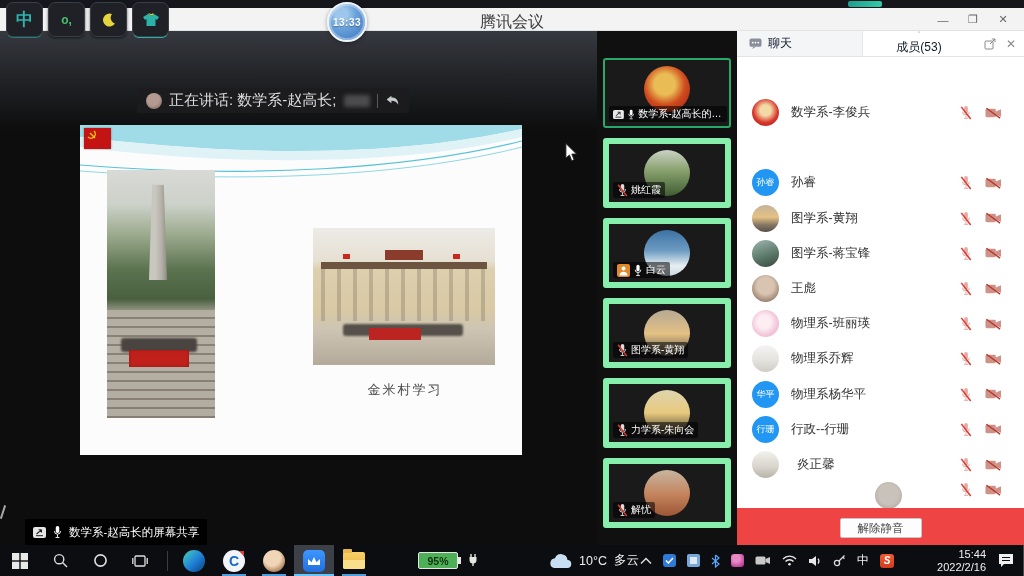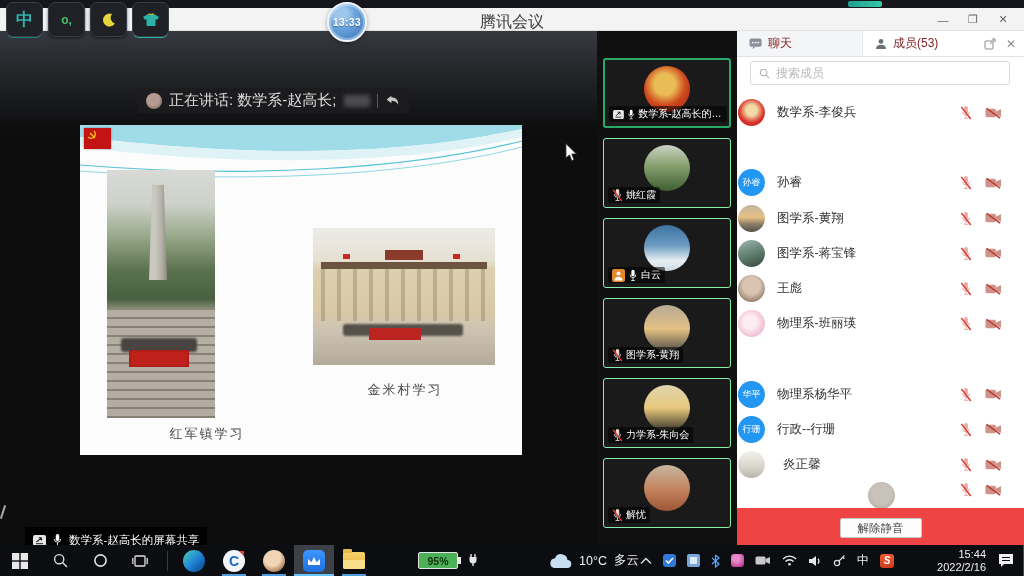--- a/index.html
+++ b/index.html
@@ -71,49 +71,49 @@
   .crowd2 { position:absolute; left:30px; top:96px; width:120px; height:12px; border-radius:3px;
     background:#55504a; filter:blur(1px); }
   .banner2 { position:absolute; left:56px; top:100px; width:52px; height:12px; background:#bb2420; }
   .flagdot { position:absolute; width:7px; height:5px; background:#c8281e; }
   .caption { position:absolute; font-size:13px; color:#4a4a4a; letter-spacing:2px; }
   .cap1 { left:52px; top:300px; width:150px; text-align:center; }
   .cap2 { left:255px; top:256px; width:140px; text-align:center; }
 
   .cursor { position:absolute; left:565px; top:112px; z-index:9; }
   .share-label { position:absolute; left:25px; top:488px; height:26px; display:flex; align-items:center;
-    gap:6px; padding:0 8px; background:#000; z-index:6;margin-top:8px; }
+    gap:6px; padding:0 8px; background:#000; z-index:6; }
   .share-label span { font-size:11.5px; color:#fff; white-space:nowrap; }
   .edge-slash { position:absolute; left:2px; top:474px; width:2px; height:14px; background:#cfcfcf;
     transform:rotate(18deg); opacity:.8; }
 
   
   .thumbs { position:absolute; left:597px; top:31px; width:140px; height:514px; background:#101010; }
   .thumb { position:absolute; left:6px; width:128px; height:70px; background:#1a1a1a;
-    border:1px solid #86efac; border-radius:3px; }
+    border:6px solid #86efac; border-radius:3px; }
   .thumb.active { border:2px solid #28a969; }
   .t-avatar { position:absolute; left:50%; top:6px; transform:translateX(-50%); width:46px; height:46px; border-radius:50%; }
   .t-label { position:absolute; left:4px; bottom:4px; max-width:118px; display:flex; align-items:center;
     gap:3px; padding:1px 4px; background:rgba(0,0,0,.55); border-radius:2px; }
   .t-label span { font-size:10px; color:#fff; white-space:nowrap; overflow:hidden; text-overflow:ellipsis; max-width:92px; }
 
   
   .panel { position:absolute; left:737px; top:31px; width:287px; height:514px; background:#fff; }
   .tabbar { position:absolute; left:0; top:0; width:287px; height:26px; display:flex;
     border-bottom:1px solid #e3e3e3; background:#fff; }
-  .tab { display:flex; align-items:center; gap:6px; padding:0 12px; font-size:12px; color:#7f1d1d; }
+  .tab { display:flex; align-items:center; gap:6px; padding:0 12px; font-size:12px; color:#0f172a; }
   .tab.chat { width:126px; background:#f4f5f6; border-right:1px solid #e6e6e6; }
-  .tab.members { width:112px; background:#fff; }
+  .tab.members { width:112px; background:#fff;flex-direction:column; }
   .tab-tools { flex:1; display:flex; align-items:center; justify-content:flex-end; gap:10px; padding-right:8px; }
   .tab-tools .x { font-size:12px; color:#8a8a8a; }
   .searchbox { position:absolute; left:13px; top:30px; width:260px; height:24px; border:1px solid #dcdcdc;
     border-radius:3px; background:#fff; display:flex; align-items:center; gap:6px; padding:0 8px; }
   .searchbox span { font-size:12px; color:#b9b9b9; }
   .mlist { position:absolute; left:0; top:64px; width:287px; height:450px; overflow:hidden; }
-  .mrow { position:absolute; left:0; width:287px; height:35px; display:flex; align-items:center; padding-left:1px; }
+  .mrow { position:absolute; left:0; width:287px; height:35px; display:flex; align-items:center; padding-left:15px; }
   .m-avatar { width:27px; height:27px; border-radius:50%; flex:0 0 27px; display:flex; align-items:center;
     justify-content:center; color:#fff; font-size:9px; letter-spacing:0; overflow:hidden; }
   .m-name { margin-left:12px; font-size:12.5px; color:#333; white-space:nowrap; }
   .m-icons { position:absolute; right:22px; display:flex; gap:13px; align-items:center; }
   .pfooter { position:absolute; left:0; top:477px; width:287px; height:37px; background:#ef4444; z-index:3;
     display:flex; align-items:flex-start; justify-content:center; }
   .unmute-btn { margin-top:10px; width:82px; height:20px; border:1px solid #c8c8c8; border-radius:2px;
     background:#fdfdfd; font-size:11.5px; color:#444; display:flex; align-items:center; justify-content:center; }
 
   
@@ -208,21 +208,20 @@
           <line x1="4" y1="3" x2="9" y2="8" stroke="#f5c518" stroke-width="1.4"></line>
         </svg>
       </div>
 
       <div class="photo1">
         <div class="monument"></div>
         <div class="steps"></div>
         <div class="crowd1"></div>
         <div class="banner1"></div>
       </div>
-      <div class="caption cap1">红军镇学习</div>
 
       <div class="photo2">
         <div class="roof"></div>
         <div class="windows2"></div>
         <div class="flagdot" style="left:30px;top:26px"></div>
         <div class="flagdot" style="left:140px;top:26px"></div>
         <div class="crowd2"></div>
         <div class="banner2"></div>
       </div>
       <div class="caption cap2">金米村学习</div>
@@ -375,27 +374,20 @@
       </div>
       <div class="tab-tools">
         <svg width="12" height="12" viewBox="0 0 12 12">
           <rect x="1" y="3" width="8" height="8" rx="1" stroke="#8a8a8a" fill="none"></rect>
           <path d="M6 6 L11 1 M11 1 H7.8 M11 1 V4.2" stroke="#8a8a8a" fill="none"></path>
         </svg>
         <span class="x">✕</span>
       </div>
     </div>
 
-    <div class="searchbox">
-      <svg width="11" height="11" viewBox="0 0 12 12">
-        <circle cx="5" cy="5" r="3.6" stroke="#b5b5b5" stroke-width="1.2" fill="none"></circle>
-        <line x1="7.8" y1="7.8" x2="11" y2="11" stroke="#b5b5b5" stroke-width="1.2"></line>
-      </svg>
-      <span>搜索成员</span>
-    </div>
 
     <div class="mlist" id="mlist">
         <div class="mrow" style="top: 0px;">
           <div class="m-avatar" style="background: radial-gradient(circle at 50% 42%, rgb(243, 217, 166) 0px, rgb(243, 217, 166) 26%, rgb(216, 53, 43) 60%, rgb(176, 31, 23) 100%);"></div>
           <span class="m-name">数学系-李俊兵</span>
           <div class="m-icons">
             <span style="display: flex;">
               <svg width="12" height="15" viewBox="0 0 12 16">
                 <rect x="4" y="1" width="4" height="8" rx="2" fill="#e5aba7"></rect>
                 <path d="M2.5 7a3.5 3.5 0 0 0 7 0" stroke="#e5aba7" stroke-width="1.1" fill="none"></path>
@@ -497,20 +489,42 @@
                 <rect x="0.5" y="1.5" width="11" height="9" rx="1.5" fill="#cf9289"></rect>
                 <path d="M11.5 4.5 L17 2 V10 L11.5 7.5 Z" fill="#cf9289"></path>
                 <line x1="1.5" y1="1" x2="16" y2="11.5" stroke="#b9372c" stroke-width="1.5"></line>
               </svg>
             </span>
           </div>
         </div>
         <div class="mrow" style="top: 211.2px;">
           <div class="m-avatar" style="background: radial-gradient(circle at 45% 45%, rgb(253, 238, 244) 0px, rgb(253, 238, 244) 30%, rgb(243, 198, 216) 62%, rgb(232, 168, 196) 100%);"></div>
           <span class="m-name">物理系-班丽瑛</span>
+          <div class="m-icons">
+            <span style="display: flex;">
+              <svg width="12" height="15" viewBox="0 0 12 16">
+                <rect x="4" y="1" width="4" height="8" rx="2" fill="#e5aba7"></rect>
+                <path d="M2.5 7a3.5 3.5 0 0 0 7 0" stroke="#e5aba7" stroke-width="1.1" fill="none"></path>
+                <line x1="6" y1="11" x2="6" y2="13.5" stroke="#e5aba7" stroke-width="1.1"></line>
+                <line x1="3.8" y1="14.2" x2="8.2" y2="14.2" stroke="#e5aba7" stroke-width="1.1"></line>
+                <line x1="1" y1="2" x2="11" y2="15" stroke="#dd3b32" stroke-width="1.7"></line>
+              </svg>
+            </span>
+            <span style="display: flex;">
+              <svg width="17" height="12" viewBox="0 0 18 12">
+                <rect x="0.5" y="1.5" width="11" height="9" rx="1.5" fill="#cf9289"></rect>
+                <path d="M11.5 4.5 L17 2 V10 L11.5 7.5 Z" fill="#cf9289"></path>
+                <line x1="1.5" y1="1" x2="16" y2="11.5" stroke="#b9372c" stroke-width="1.5"></line>
+              </svg>
+            </span>
+          </div>
+        </div>
+        <div class="mrow" style="top: 246.4px;">
+          <div class="m-avatar" style="background: linear-gradient(rgb(244, 244, 244) 0%, rgb(228, 226, 222) 58%, rgb(207, 204, 198) 100%);"></div>
+          <span class="m-name">物理系乔辉</span>
           <div class="m-icons">
             <span style="display: flex;">
               <svg width="12" height="15" viewBox="0 0 12 16">
                 <rect x="4" y="1" width="4" height="8" rx="2" fill="#e5aba7"></rect>
                 <path d="M2.5 7a3.5 3.5 0 0 0 7 0" stroke="#e5aba7" stroke-width="1.1" fill="none"></path>
                 <line x1="6" y1="11" x2="6" y2="13.5" stroke="#e5aba7" stroke-width="1.1"></line>
                 <line x1="3.8" y1="14.2" x2="8.2" y2="14.2" stroke="#e5aba7" stroke-width="1.1"></line>
                 <line x1="1" y1="2" x2="11" y2="15" stroke="#dd3b32" stroke-width="1.7"></line>
               </svg>
             </span>

